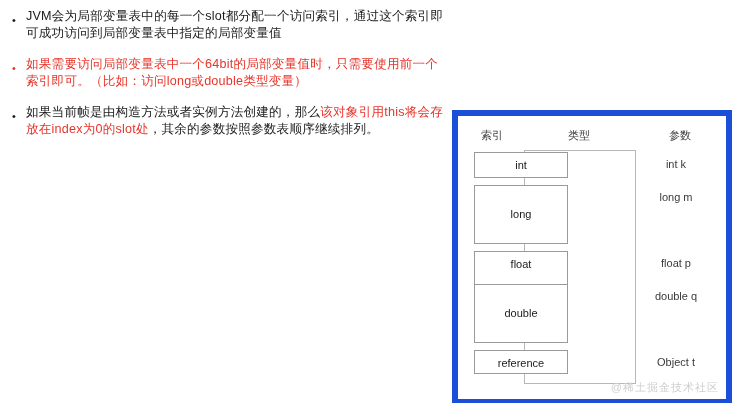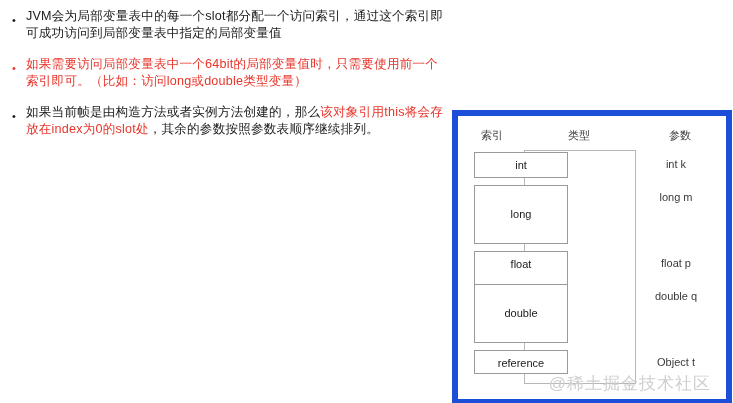--- a/index.html
+++ b/index.html
@@ -118,23 +118,23 @@
     background: #ffffff;
     font-size: 11px;
     color: #1a1a1a;
     text-align: center;
     box-sizing: border-box;
     margin-left: 8px;
   }
   
   #watermark {
     position: absolute;
-    right: 22px;
+    right: 14px;
     bottom: 8px;
-    font-size: 17px;
+    font-size: 11px;
     color: #cfcfcf;
     letter-spacing: 1px;
   }
 </style>
 </head>
 <body>
 
 <div id="slide">
 
   <div id="bullets">

